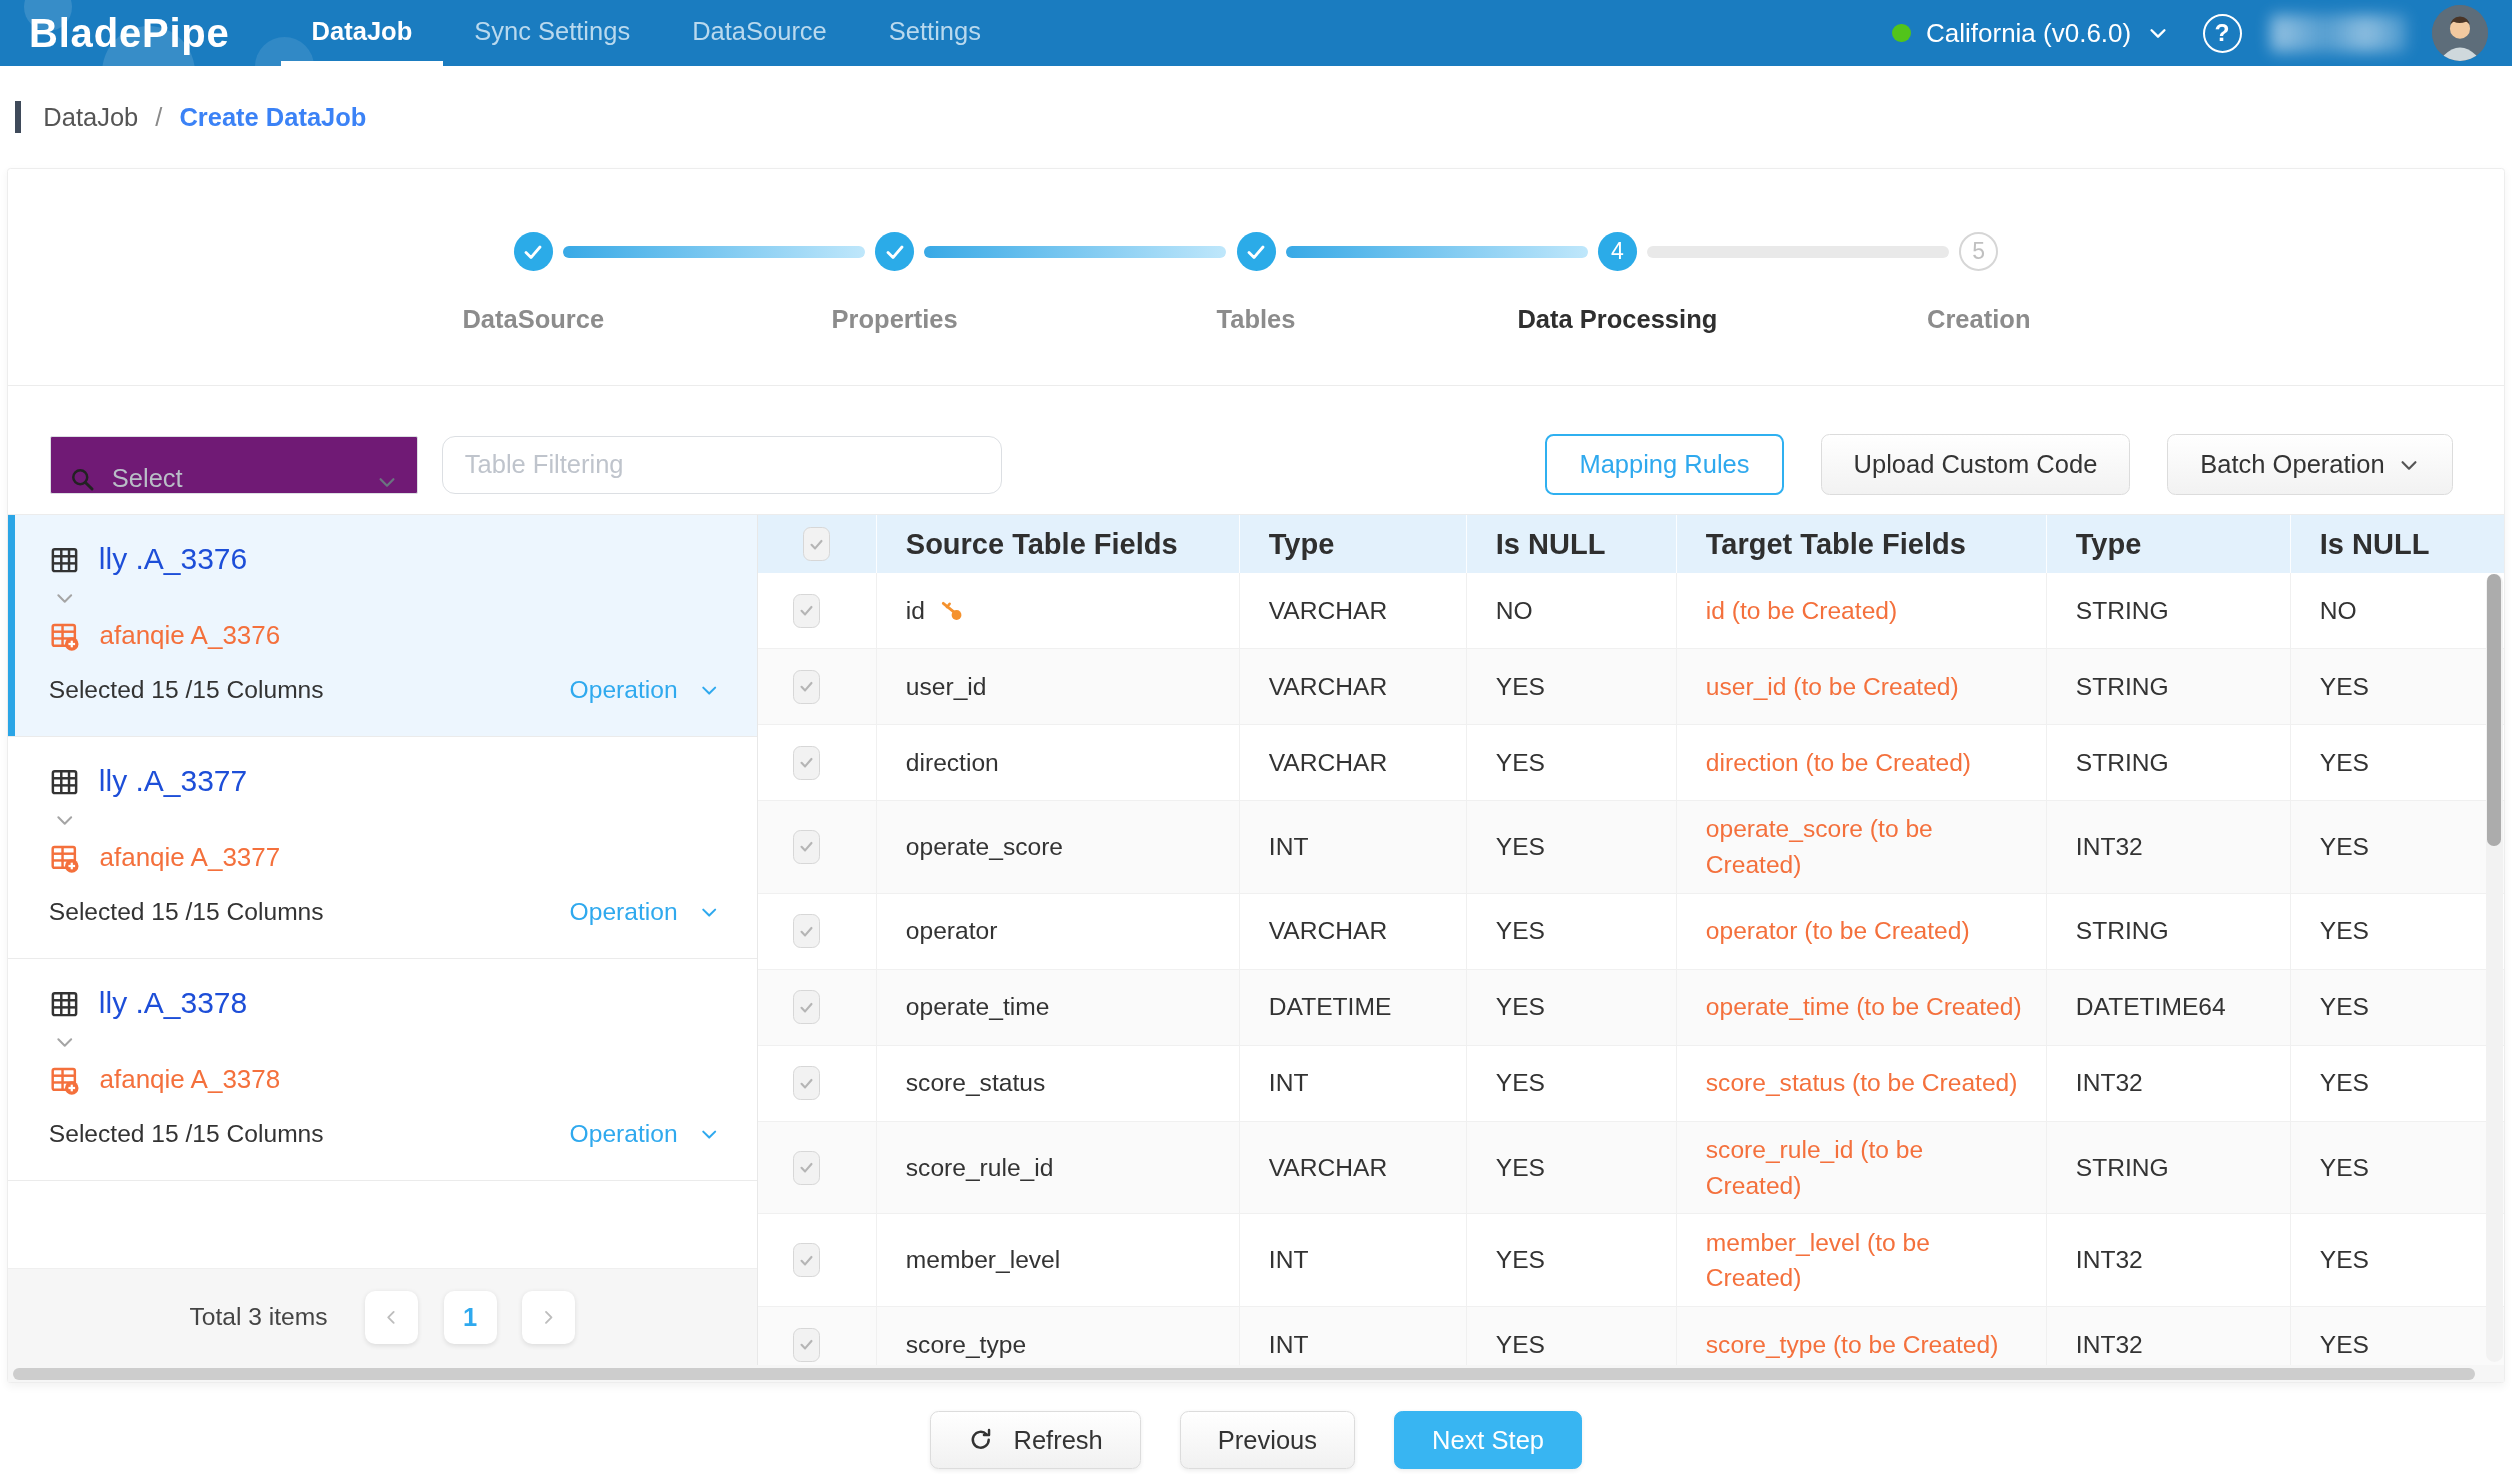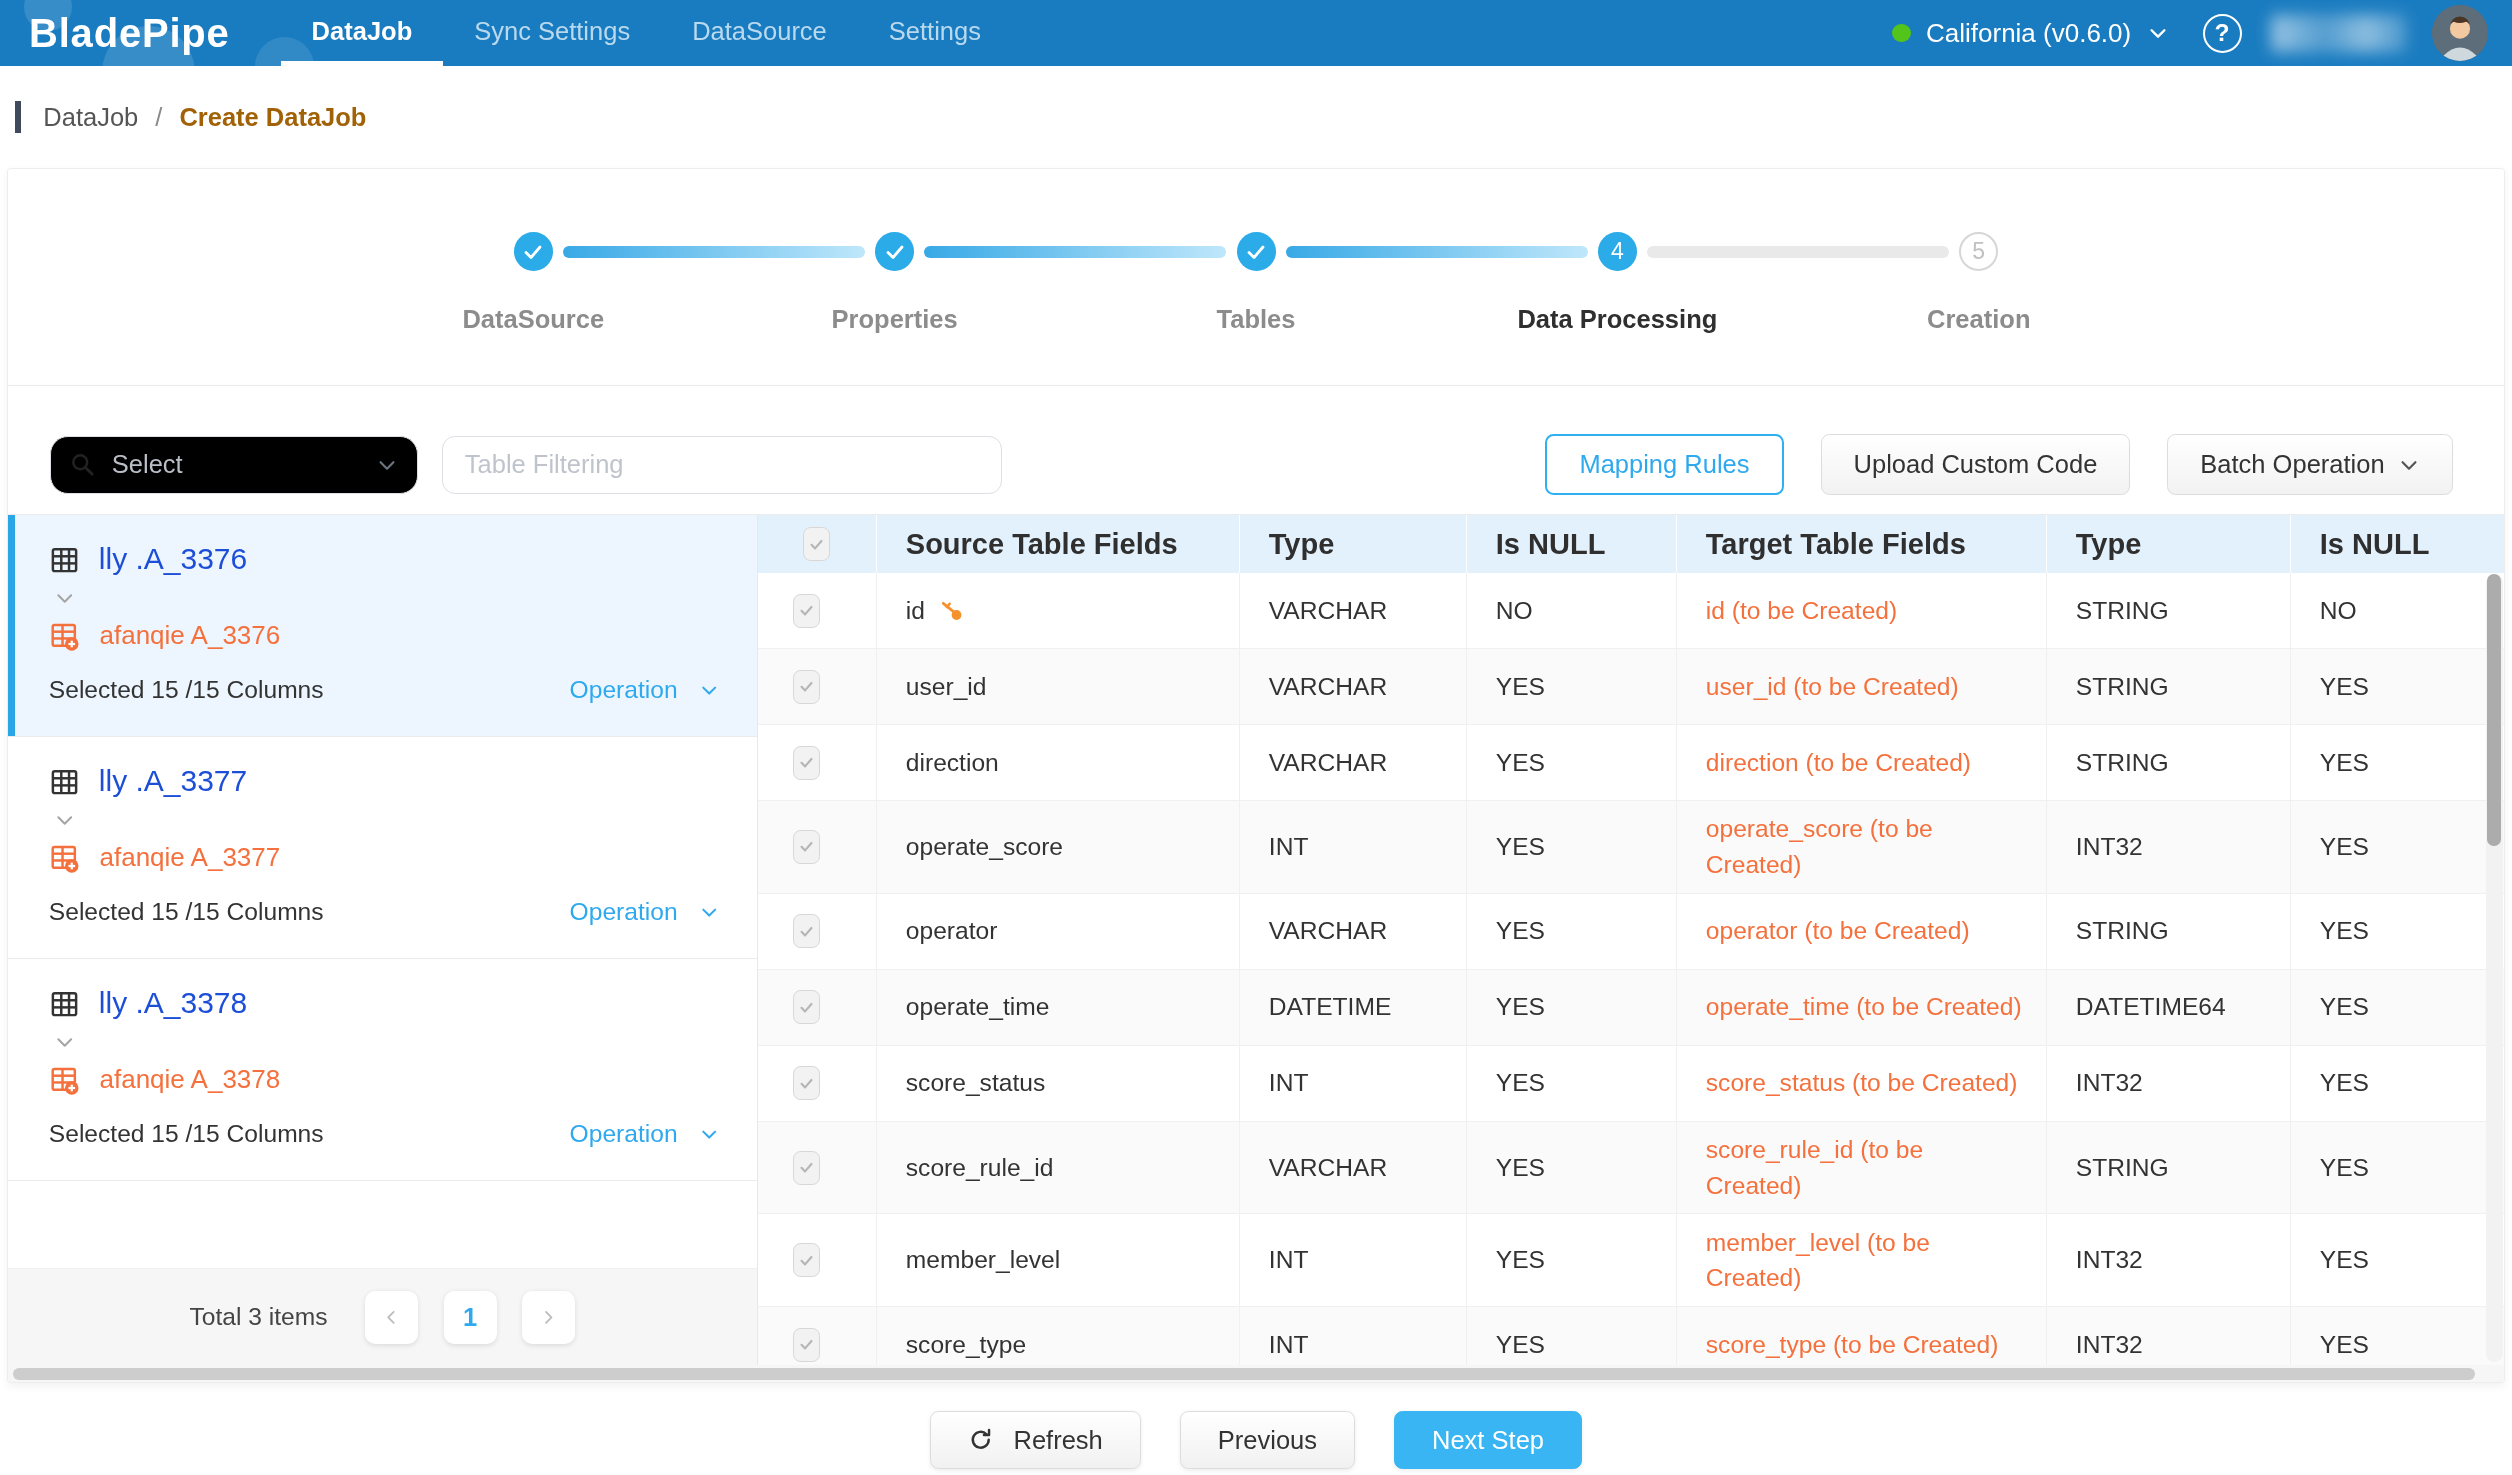--- a/index.html
+++ b/index.html
@@ -32,21 +32,21 @@
   .name-blur { width:136px; height:37px; margin-left:29px; border-radius:5.1px;
     background:linear-gradient(90deg, rgba(255,255,255,.55), rgba(255,255,255,.25) 40%, rgba(255,255,255,.5) 70%, rgba(255,255,255,.2));
     filter:blur(7.6px); }
   .avatar { width:56px; height:56px; border-radius:50%; margin-left:25.5px; overflow:hidden; background:#5d6d7a; flex:none; }
 
   
   .breadcrumb-row { height:102px; display:flex; align-items:center; padding-left:15.3px; background:#fff; }
   .crumb-bar { width:6px; height:32px; background:#3f4a5a; margin-right:22px; }
   .crumb-link { font-size:25.5px; color:#555; cursor:pointer; }
   .crumb-sep { margin:0 17px; color:#8a8a8a; font-size:25.5px; }
-  .crumb-current { font-size:25.5px; font-weight:bold; color:#a16207; }
+  .crumb-current { font-size:25.5px; font-weight:bold; color:#3b82f6; }
 
   
   .card { position:absolute; left:6.8px; right:6.8px; top:168px; height:1215px;
     background:#fff; border:1.7px solid #ededed; border-radius:3.4px;
     box-shadow:0 3.4px 8.5px rgba(0,0,0,.05); }
 
   
   .stepper-section { height:217px; border-bottom:1.7px solid #ececec; display:flex; justify-content:center; padding-top:63px; }
   .stepper { display:flex; align-items:flex-start; }
   .step { width:39px; display:flex; flex-direction:column; align-items:center; position:relative; }
@@ -55,22 +55,22 @@
   .circle.pending { background:#fff; border:2.5px solid #d6d6d6; color:#c0c0c0; }
   .step-label { position:absolute; top:73px; left:50%; transform:translateX(-50%);
     white-space:nowrap; font-size:25.5px; font-weight:600; color:#8c8c8c; }
   .step-label.current { color:#2f2f2f; font-weight:bold; }
   .connector { width:302px; height:12px; border-radius:6px; margin:13.6px 10.2px 0 10.2px; flex:none; }
   .connector.done { background:linear-gradient(90deg,#38a9e6,#bfe7fb); }
   .connector.pending { background:#e9e9e9; }
 
   
   .toolbar { display:flex; align-items:center; padding:31px 51px 0 42px; height:126px; }
-  .select-box { width:368px; height:58px; border:1.7px solid #dcdfe3; border-radius:18px;
-    display:flex; align-items:center; padding:0 18.7px; gap:15.3px; cursor:pointer; background:#000000; }
+  .select-box { width:368px; height:58px; border:1.7px solid #dcdfe3; border-radius:2px;
+    display:flex; align-items:flex-end; padding:0 18.7px; gap:15.3px; cursor:pointer; background:#701a75; }
   .select-placeholder { font-size:25.5px; color:#b9bec7; flex:1; }
   .filter-input { width:560px; height:58px; border:1.7px solid #dcdfe3; border-radius:13px;
     margin-left:24px; font-size:25.5px; padding:0 22px; color:#333; outline:none; font-family:inherit; }
   .filter-input::placeholder { color:#bfc4cc; }
   .toolbar-right { margin-left:auto; display:flex; gap:37px; }
   .btn { height:61px; padding:0 32px; border-radius:8.5px; font-size:25.5px; display:flex; align-items:center; gap:13.6px;
     background:linear-gradient(#ffffff,#f2f2f2); border:1.7px solid #dcdcdc; color:#333; cursor:pointer; white-space:nowrap; }
   .btn-outline-primary { background:#fff; border:2.5px solid #2fb0f0; color:#2fa9ee; }
 
   

